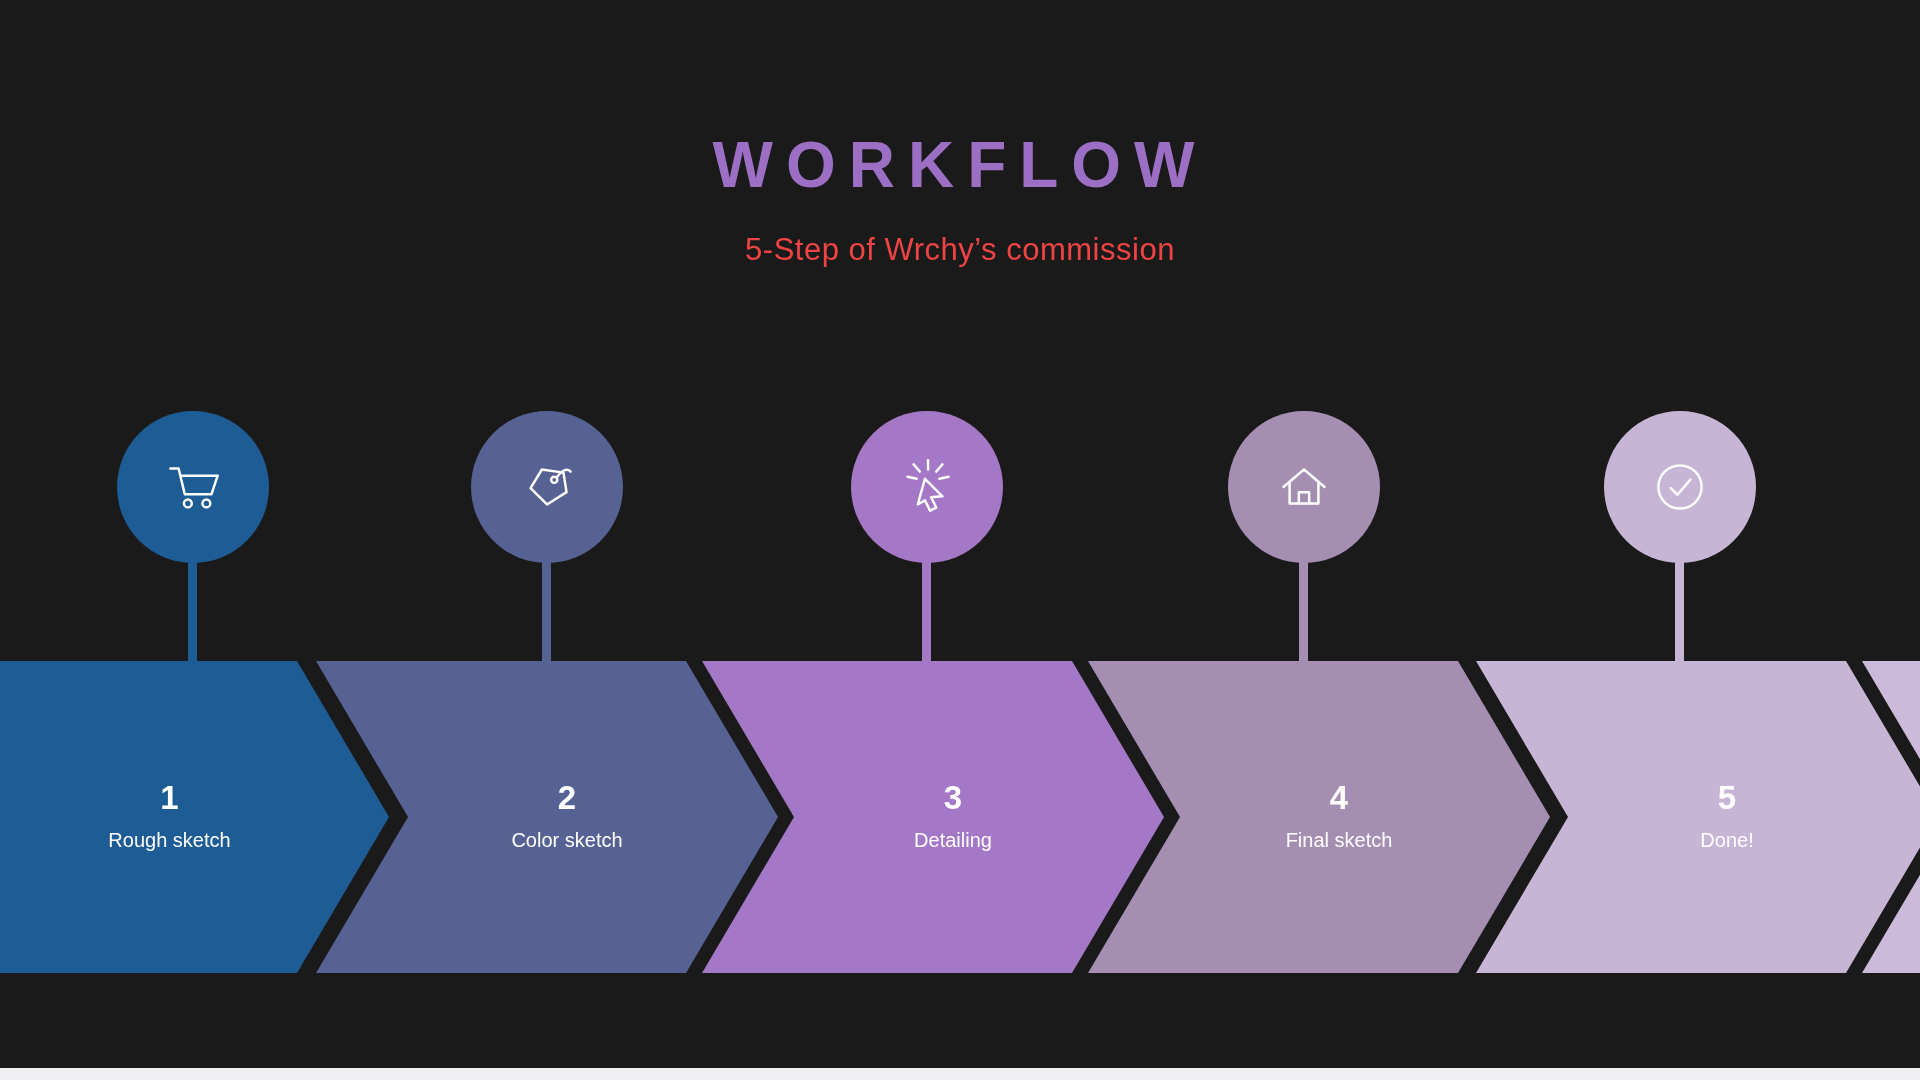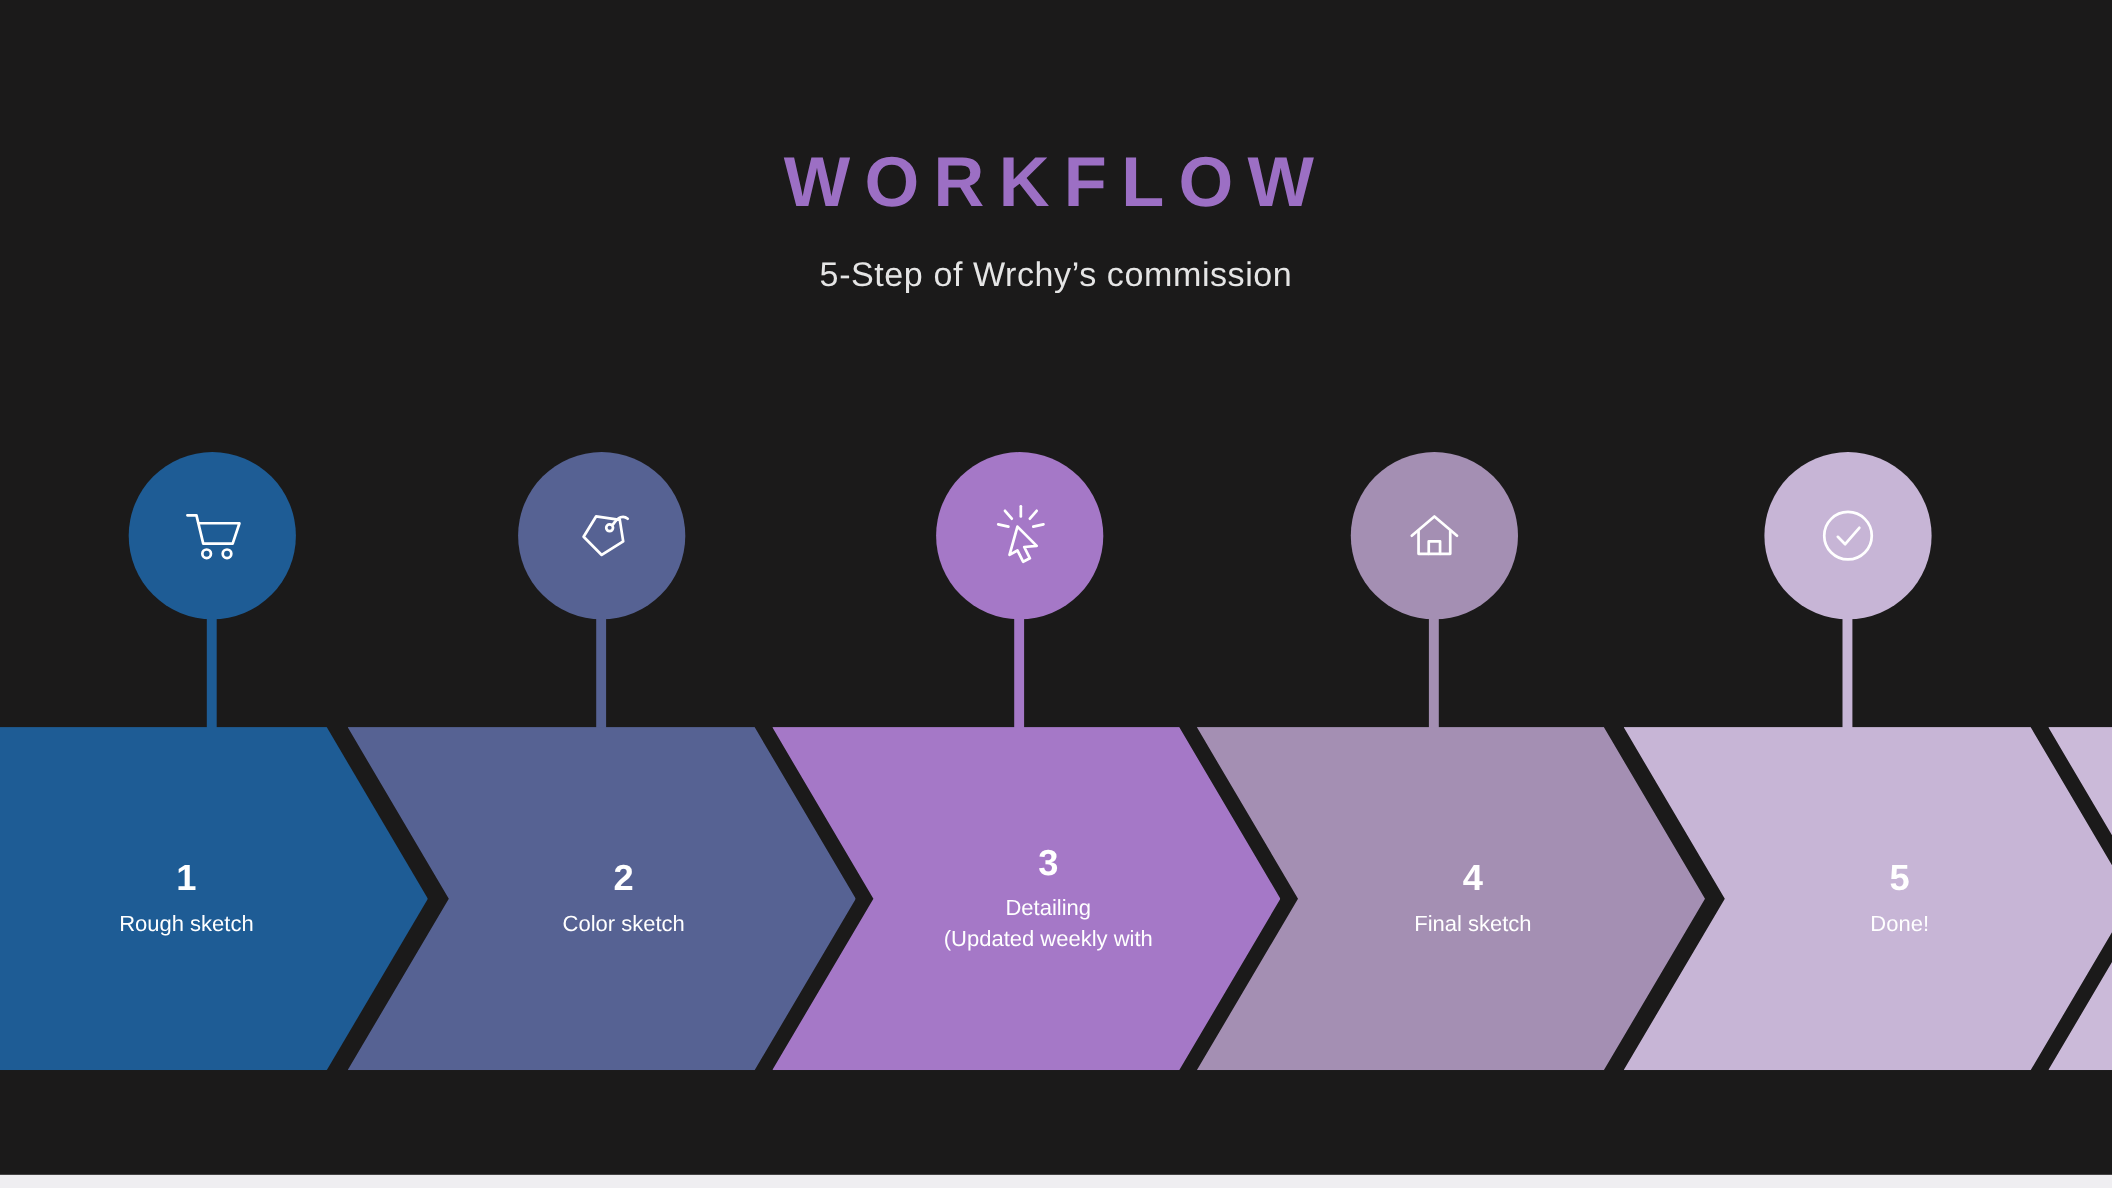--- a/index.html
+++ b/index.html
@@ -23,21 +23,21 @@
     text-align: center;
   }
   .title {
     margin: 0;
     font-size: 64px;
     font-weight: 800;
     letter-spacing: 13px;
   }
   .subtitle {
     margin: 30px 0 0 0;
-    color: #e5e5e5;
+    color: #ef4444;
     font-size: 31px;
     font-weight: 400;
     letter-spacing: 0.5px;
   }
   .timeline { position: absolute; inset: 0; }
   .connector {
     position: absolute;
     top: 552px;
     width: 9px;
     height: 112px;
@@ -156,21 +156,20 @@
     </div>
 
     <div class="chevron mid" style="left: 316px; width: 462px; background-color: rgb(86, 98, 147);">
       <div class="step-num">2</div>
       <div class="step-label">Color sketch</div>
     </div>
 
     <div class="chevron mid" style="left: 702px; width: 462px; background-color: rgb(165, 120, 199);">
       <div class="step-num">3</div>
       <div class="step-label">Detailing</div>
-      <div class="step-label">(Updated weekly with</div>
     </div>
 
     <div class="chevron mid" style="left: 1088px; width: 462px; background-color: rgb(164, 143, 179);">
       <div class="step-num">4</div>
       <div class="step-label">Final sketch</div>
     </div>
 
     <div class="chevron mid" style="left: 1476px; width: 462px; background-color: rgb(199, 181, 214);">
       <div class="step-num">5</div>
       <div class="step-label bold">Done!</div>

